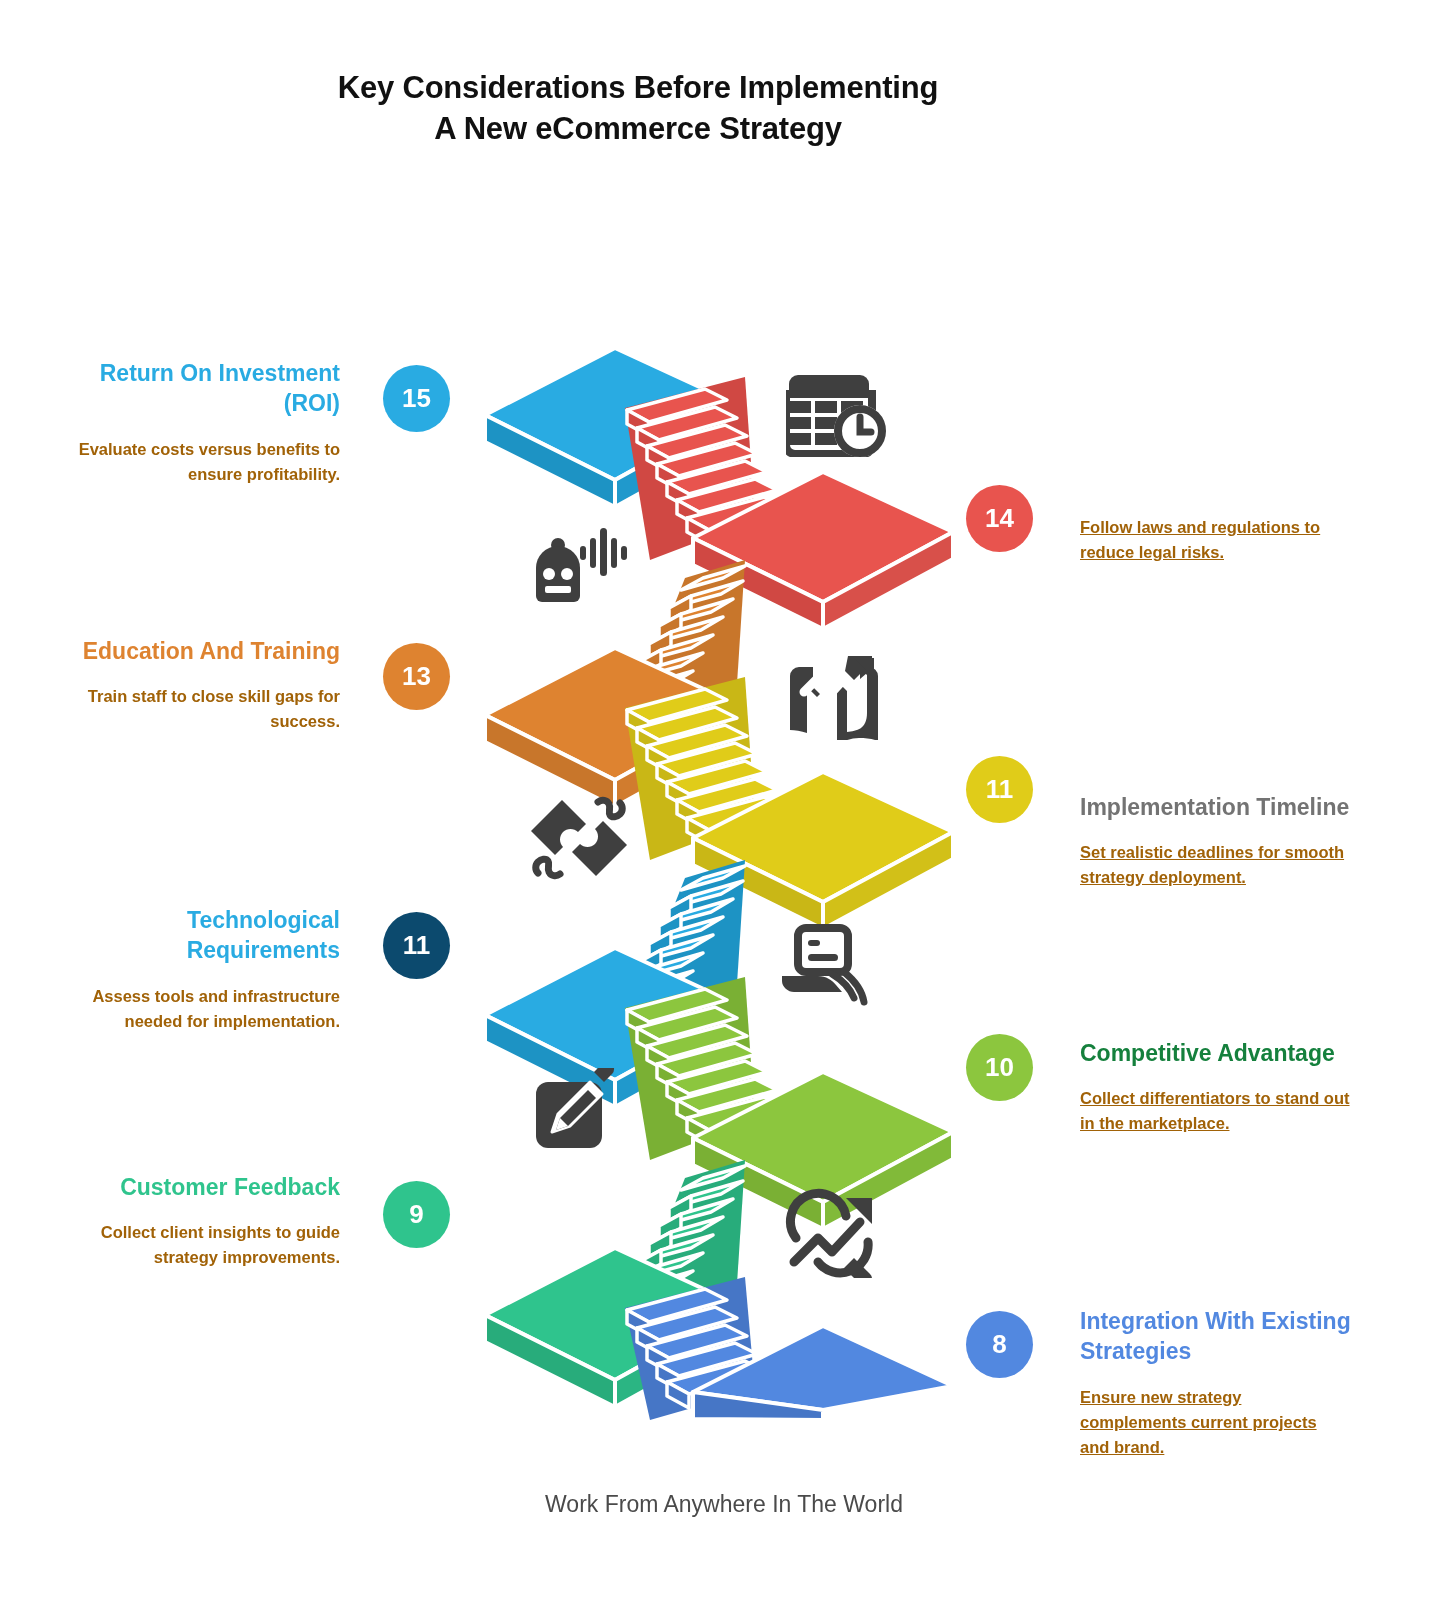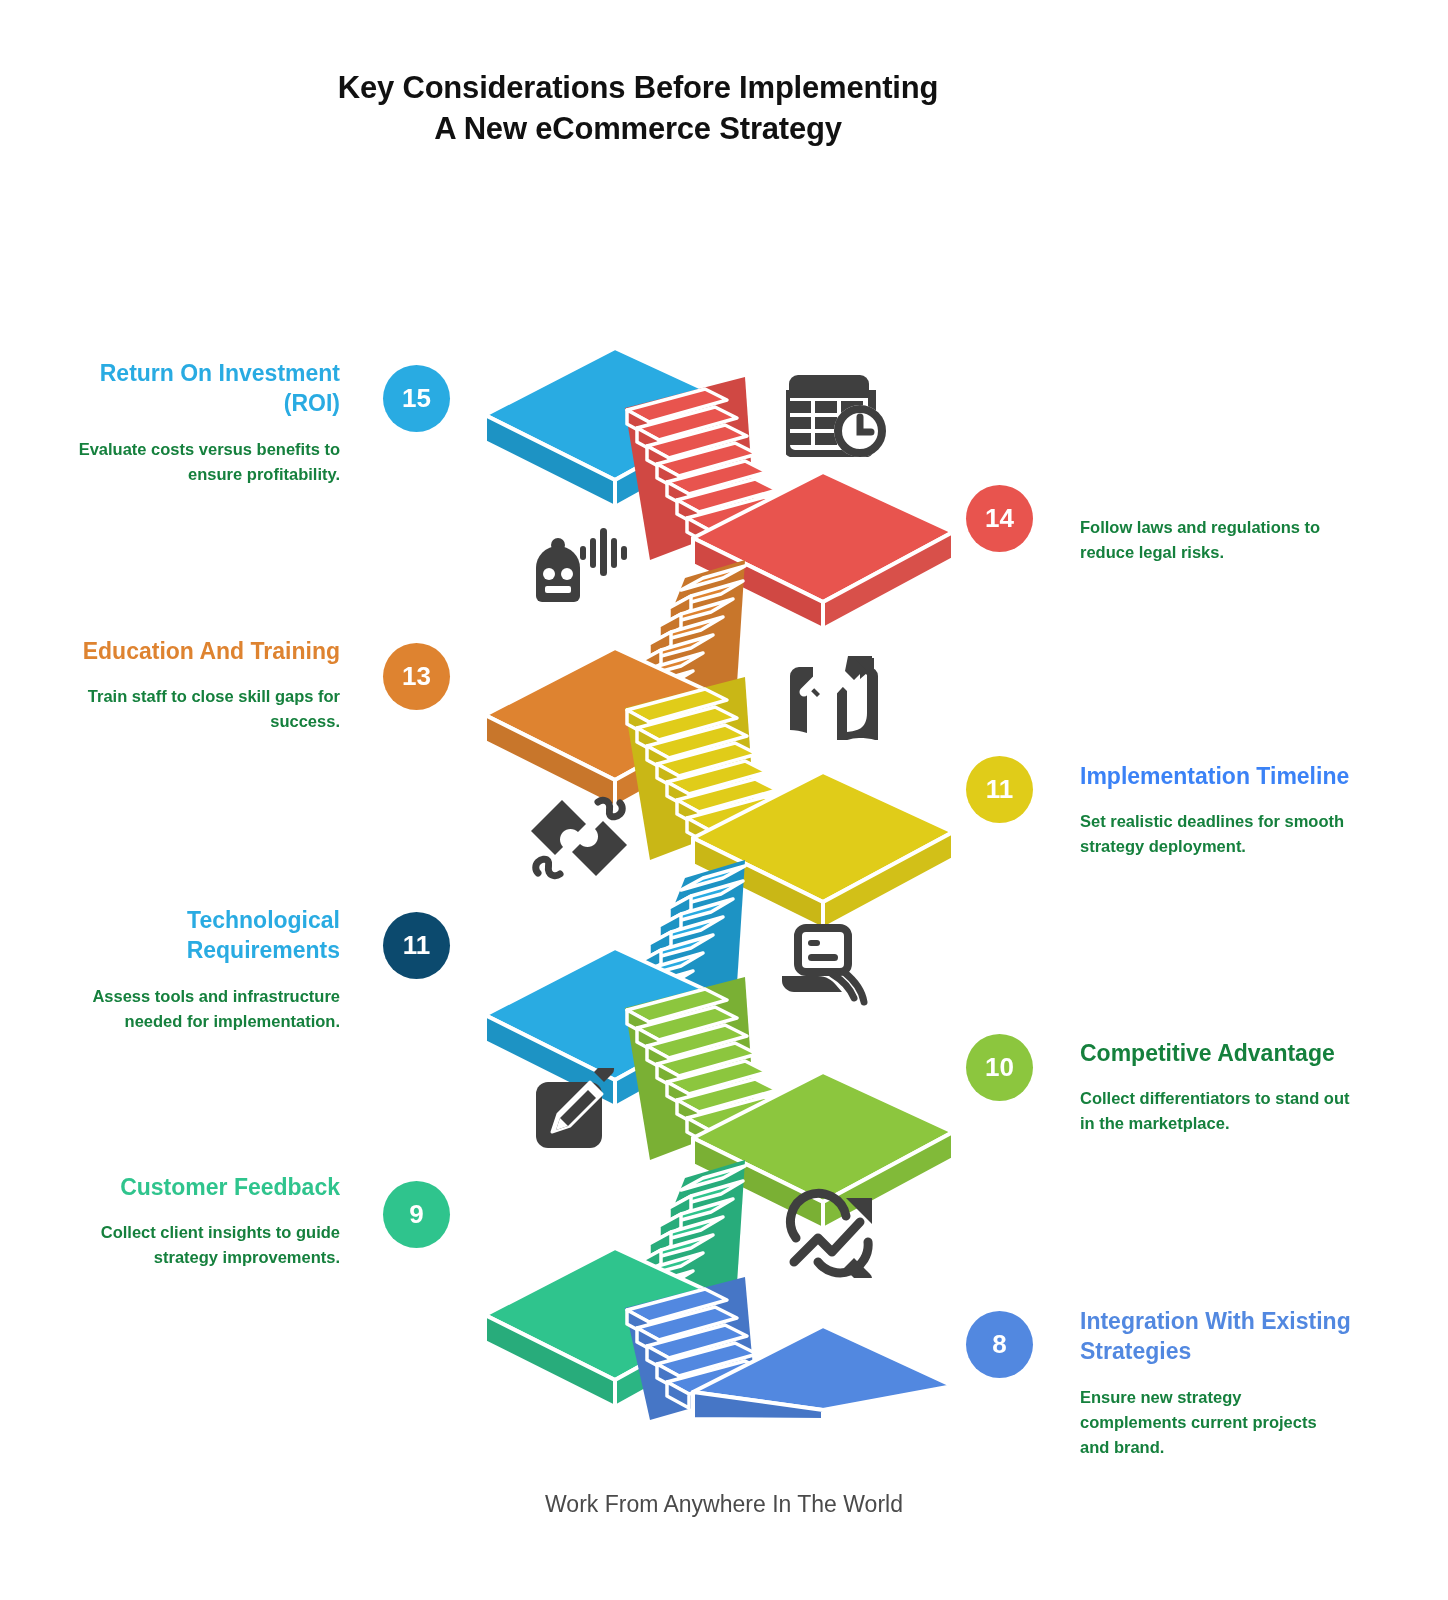--- a/index.html
+++ b/index.html
@@ -27,25 +27,25 @@
 
   
   .block { position: absolute; width: 300px; }
   .block.left  { text-align: right; }
   .block.right { text-align: left; }
 
   .block h3 {
     font-size: 23px; font-weight: bold; line-height: 1.32;
   }
   .block p {
-    font-size: 16.5px; font-weight: bold; color: #15803d;
+    font-size: 16.5px; font-weight: bold; color: #a16207;
     line-height: 1.52; margin-top: 18px;
   }
   .block.left p  { margin-left: 28px; }
-  .block.right p { margin-right: 30px; }
+  .block.right p { margin-right: 30px; text-decoration: underline; }
 
   
   .badge {
     position: absolute; width: 67px; height: 67px; border-radius: 50%;
     display: flex; align-items: center; justify-content: center;
     color: #ffffff; font-size: 26px; font-weight: bold;
   }
 
   
   .icon { position: absolute; color: #3f3f3f; }
@@ -359,21 +359,21 @@
     <p>Train staff to close skill gaps for success.</p>
   </div>
   <div class="badge" style="left:383px; top:643px; background:#DE8330;">
     <span>13</span>
   </div>
 
   <div class="badge" style="left:966px; top:756px; background:#E0CC19;">
     <span>11</span>
   </div>
   <div class="block right" style="left:1080px; top:761px; width:300px;">
-    <h3 style="color:#3b82f6;">Implementation Timeline</h3>
+    <h3 style="color:#737373;margin-top:31px;">Implementation Timeline</h3>
     <p>Set realistic deadlines for smooth strategy deployment.</p>
   </div>
 
   <div class="block left" style="left:40px; top:905px;">
     <h3 style="color:#29ABE2;">Technological Requirements</h3>
     <p>Assess tools and infrastructure needed for implementation.</p>
   </div>
   <div class="badge" style="left:383px; top:912px; background:#0c4a6e;">
     <span>11</span>
   </div>

